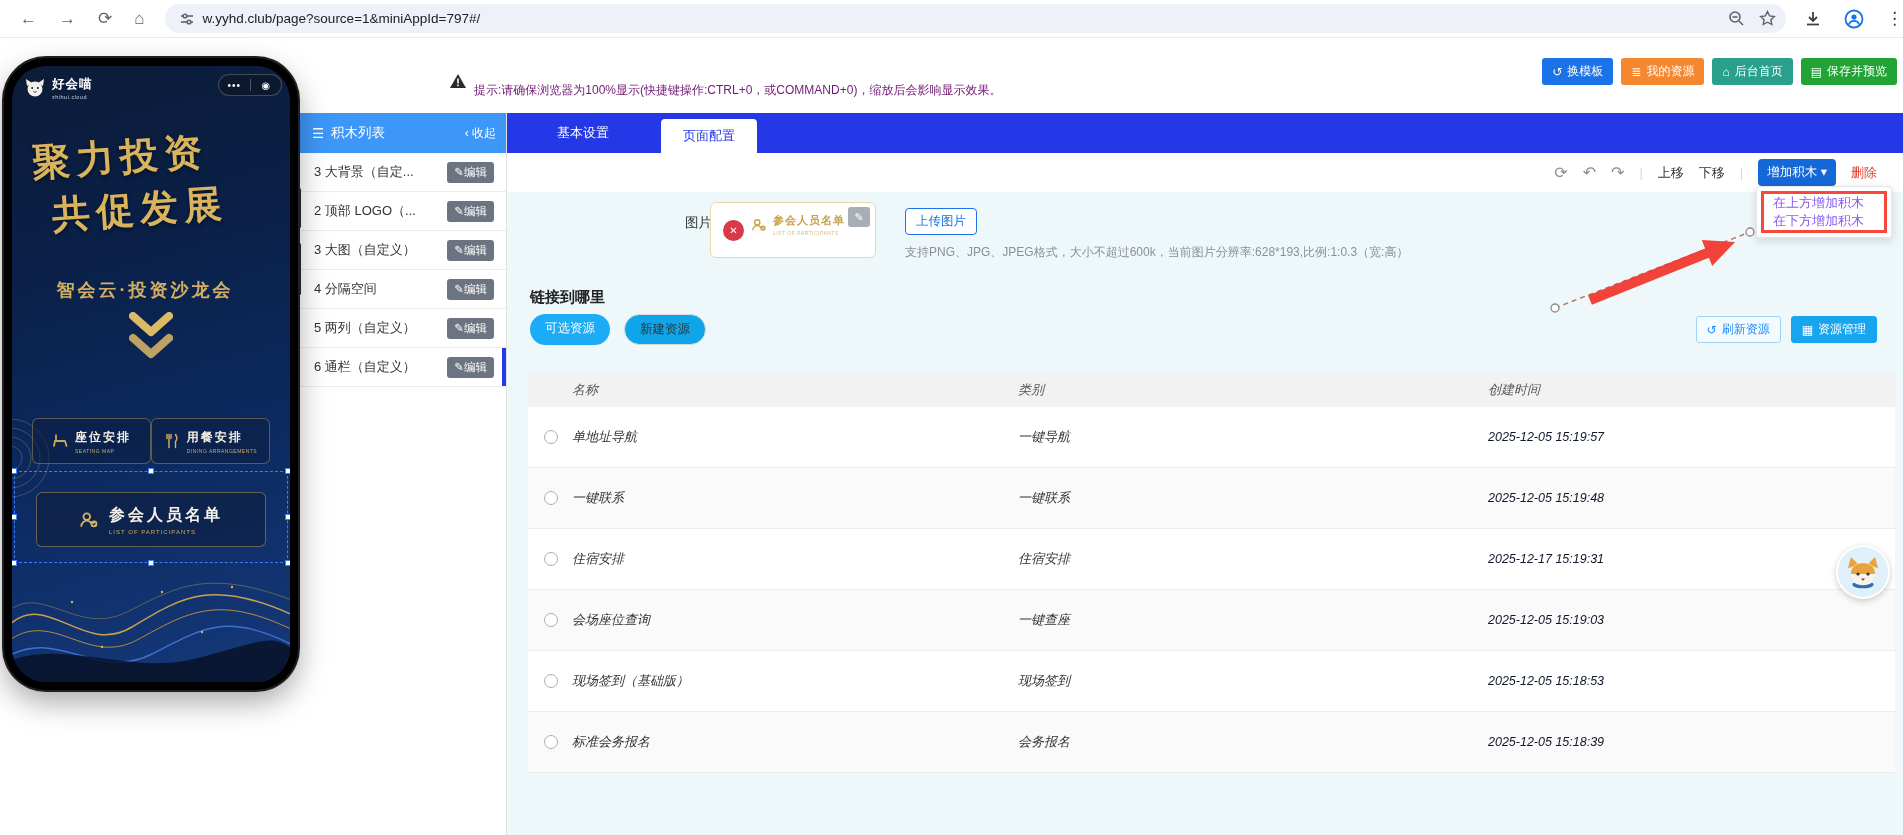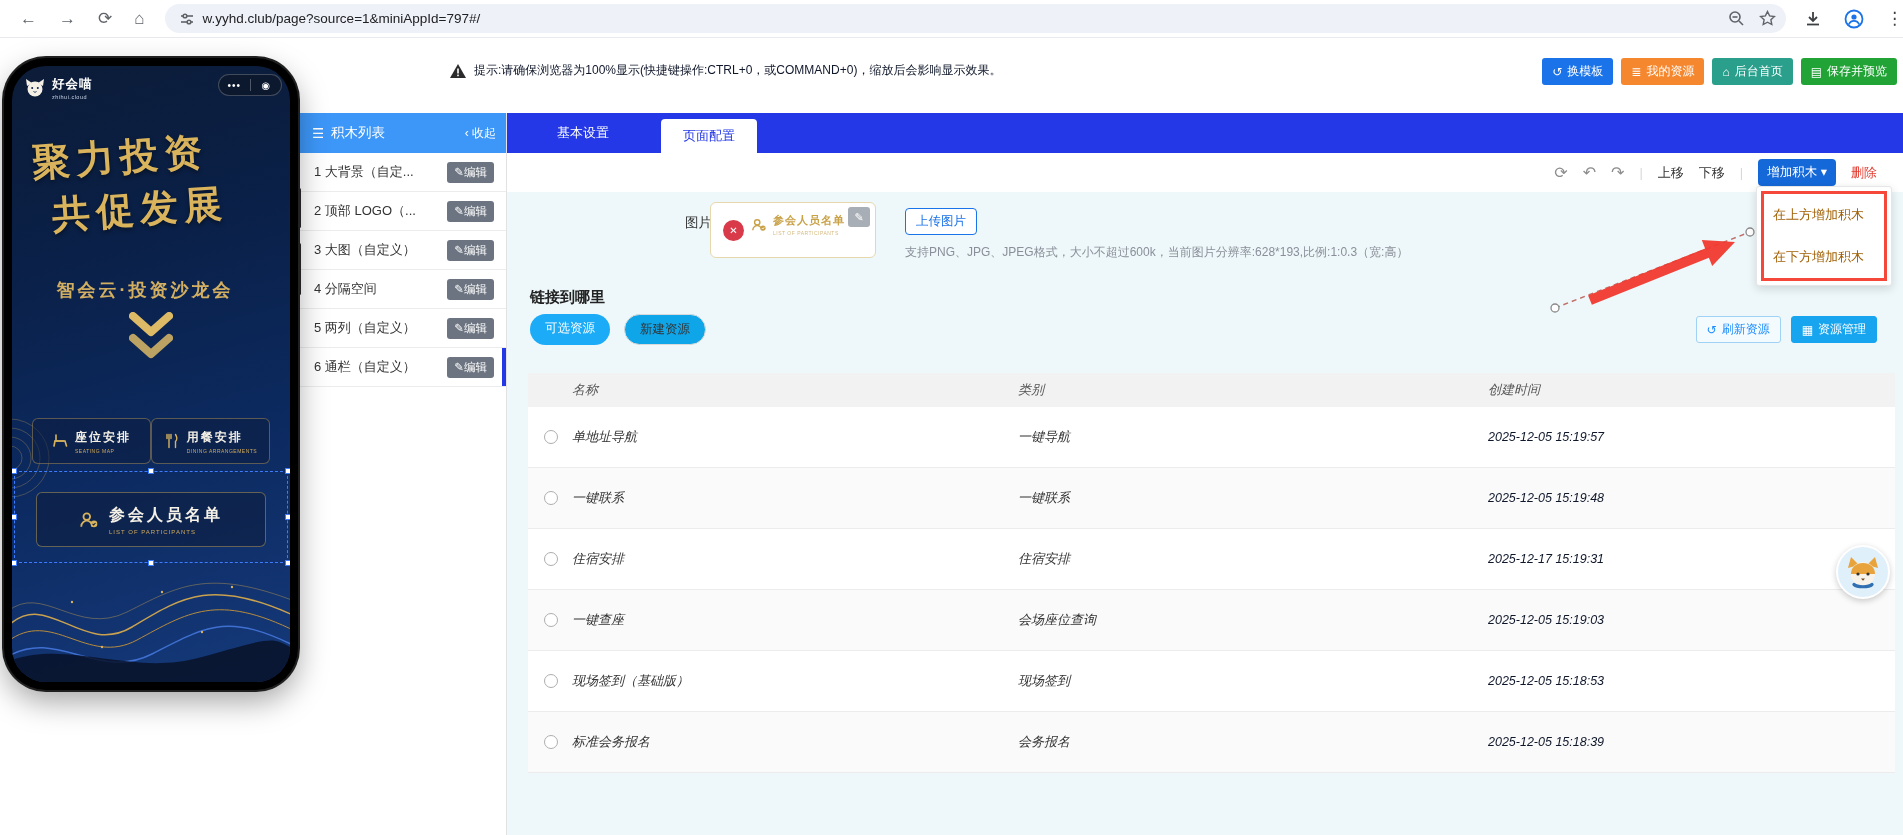--- a/index.html
+++ b/index.html
@@ -16,21 +16,21 @@
             display:flex; align-items:center; padding:0 10px; }
   .urlbar .site-ic { margin:0 8px 0 4px; }
   .urlbar .url { font-size:13.5px; color:#202124; flex:1; }
   .urlbar .zoom-ic, .urlbar .star-ic { margin-left:14px; }
   .chrome-right { display:flex; align-items:center; gap:22px; margin-left:18px; }
   svg.glyph { display:block; }
 
   
   .appbar { position:absolute; left:0; top:38px; width:1903px; height:75px; background:#fff; }
   .warnrow { position:absolute; left:450px; top:24px; display:flex; align-items:center; gap:8px; }
-  .warn-text { font-size:12px; color:#0f172a; }
+  .warn-text { font-size:12px; color:#701a75;margin-top:20px; }
   .topbtns { position:absolute; right:6px; top:20px; display:flex; gap:8px; }
   .topbtn { display:flex; align-items:center; gap:5px; color:#fff; font-size:12px;
             padding:5px 10px; border-radius:3px; cursor:pointer; white-space:nowrap; }
   .topbtn .ic { font-size:12px; }
 
   
   .sidebar { position:absolute; left:300px; top:113px; width:207px; height:722px; background:#fff;
              border-right:1px solid #e2e2e2; }
   .sb-head { height:40px; background:var(--sidebar-blue); color:#fff; display:flex; align-items:center;
              justify-content:space-between; padding:0 10px 0 12px; font-size:13.5px; }
@@ -94,21 +94,21 @@
   .t-rows .t-row:nth-child(even) { background:#fafafa; }
   .radio { width:14px; height:14px; border:1.5px solid #aeaeae; border-radius:50%; margin-left:16px;
            background:#fff; cursor:pointer; }
   .t-time { font-size:12.5px; color:#0f172a; }
 
   
   .dropdown { position:absolute; left:1756px; top:186px; width:136px; background:#fff;
               border:1px solid #e6e6e6; border-radius:3px; box-shadow:0 3px 10px rgba(0,0,0,.14); z-index:30;
               padding:4px; }
   .dd-red { border:3px solid #f5483b; }
-  .dd-item { font-size:13px; color:#a16207; padding:12px 9px; cursor:pointer; white-space:nowrap; }
+  .dd-item { font-size:13px; color:#8b5cf6; padding:0 9px; cursor:pointer; white-space:nowrap; }
 
   
   .anno { position:absolute; left:1545px; top:200px; z-index:28; pointer-events:none; }
 
   
   .fox { position:absolute; left:1836px; top:545px; width:54px; height:54px; border-radius:50%;
          background:#dff0fb; border:2px solid #fff; box-shadow:0 2px 6px rgba(0,0,0,.2);
          display:flex; align-items:center; justify-content:center; z-index:26; cursor:pointer; }
 
   
@@ -251,21 +251,21 @@
   <div class="sidebar">
     <div class="sb-head">
       <span class="t">
         <span>☰</span>
         <span>积木列表</span>
       </span>
       <span class="collapse">‹ 收起</span>
     </div>
 
       <div class="sb-item">
-        <span>1 大背景（自定...</span>
+        <span>3 大背景（自定...</span>
         <span class="edit"><span>✎</span><span>编辑</span></span>
       </div>
 
       <div class="sb-item">
         <span>2 顶部 LOGO（...</span>
         <span class="edit"><span>✎</span><span>编辑</span></span>
       </div>
 
       <div class="sb-item">
         <span>3 大图（自定义）</span>
@@ -371,22 +371,22 @@
           <div class="t-row">
             <span class="radio"></span>
             <span>住宿安排</span>
             <span>住宿安排</span>
             <span class="t-time">2025-12-17 15:19:31</span>
           </div>
 
 
           <div class="t-row">
             <span class="radio"></span>
+            <span>会场座位查询</span>
             <span>一键查座</span>
-            <span>会场座位查询</span>
             <span class="t-time">2025-12-05 15:19:03</span>
           </div>
 
           <div class="t-row">
             <span class="radio"></span>
             <span>现场签到（基础版）</span>
             <span>现场签到</span>
             <span class="t-time">2025-12-05 15:18:53</span>
           </div>
 

